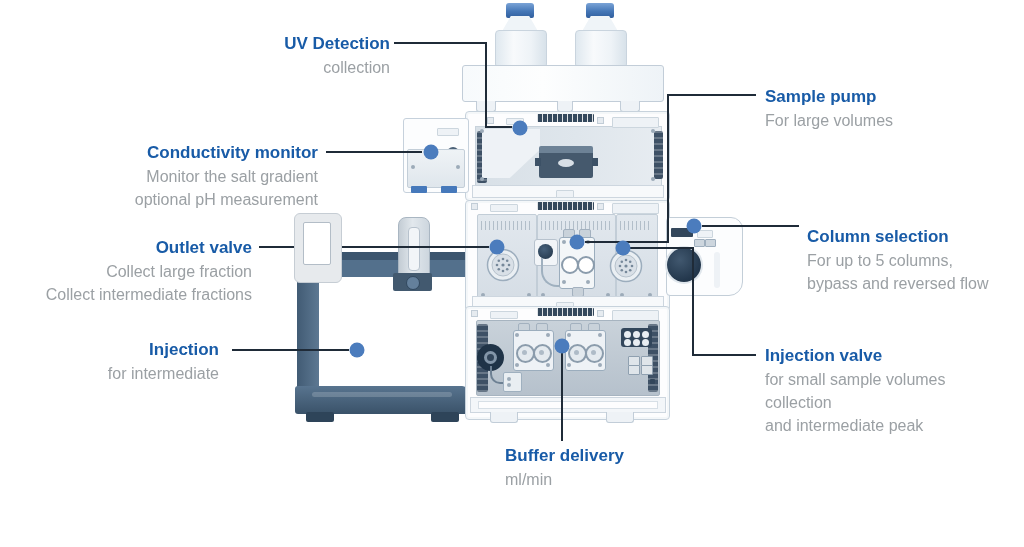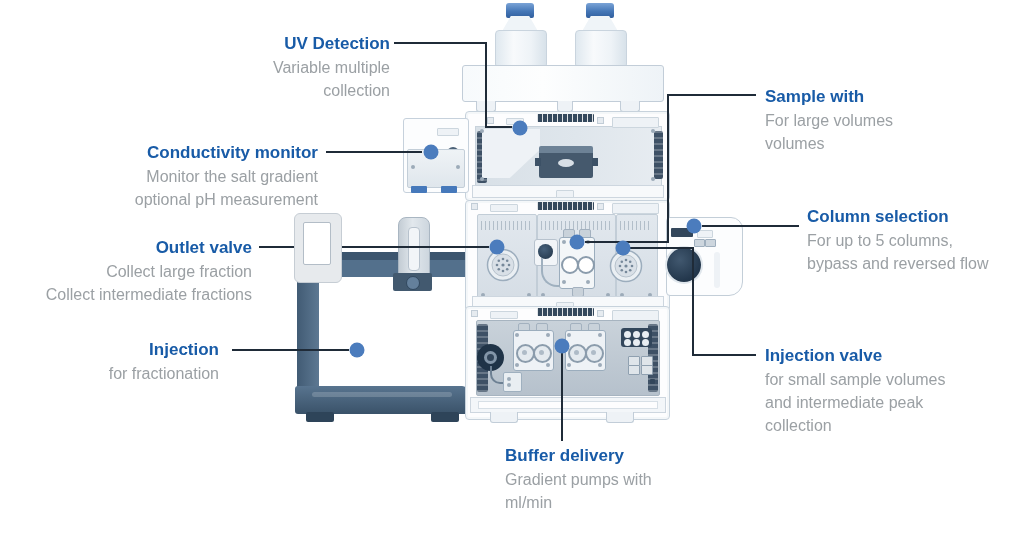--- a/index.html
+++ b/index.html
@@ -239,59 +239,56 @@
       <circle cx="357" cy="350" r="7.5"></circle>
       <circle cx="577" cy="242" r="7.5"></circle>
       <circle cx="694" cy="226" r="7.5"></circle>
       <circle cx="623" cy="248" r="7.5"></circle>
       <circle cx="562" cy="346" r="7.5"></circle>
     </g>
   </svg>
 
   <div class="callout ralign" style="left:130px;top:31px;width:260px;">
     <div class="t">UV Detection</div>
-    <div class="d">Variable multiple</div>
     <div class="d">collection</div>
   </div>
 
   <div class="callout ralign" style="left:0px;top:235px;width:252px;">
     <div class="t">Outlet valve</div>
     <div class="d">Collect large fraction</div>
     <div class="d">Collect intermediate fractions</div>
   </div>
 
   <div class="callout ralign" style="left:48px;top:140px;width:270px;">
     <div class="t">Conductivity monitor</div>
     <div class="d">Monitor the salt gradient</div>
     <div class="d">optional pH measurement</div>
   </div>
 
   <div class="callout ralign" style="left:0px;top:337px;width:219px;">
     <div class="t">Injection</div>
-    <div class="d">for fractionation</div>
+    <div class="d">for intermediate</div>
   </div>
 
   <div class="callout" style="left:765px;top:84px;width:220px;">
-    <div class="t">Sample with</div>
+    <div class="t">Sample pump</div>
     <div class="d">For large volumes</div>
-    <div class="d">volumes</div>
-  </div>
-
-  <div class="callout" style="left:807px;top:204px;width:216px;">
+  </div>
+
+  <div class="callout" style="left:807px;top:224px;width:216px;">
     <div class="t">Column selection</div>
     <div class="d">For up to 5 columns,</div>
     <div class="d">bypass and reversed flow</div>
   </div>
 
   <div class="callout" style="left:765px;top:343px;width:240px;">
     <div class="t">Injection valve</div>
     <div class="d">for small sample volumes</div>
+    <div class="d">collection</div>
     <div class="d">and intermediate peak</div>
-    <div class="d">collection</div>
   </div>
 
   <div class="callout" style="left:505px;top:443px;width:210px;">
     <div class="t">Buffer delivery</div>
-    <div class="d">Gradient pumps with</div>
     <div class="d">ml/min</div>
   </div>
 
 </div>
 
 </body></html>

